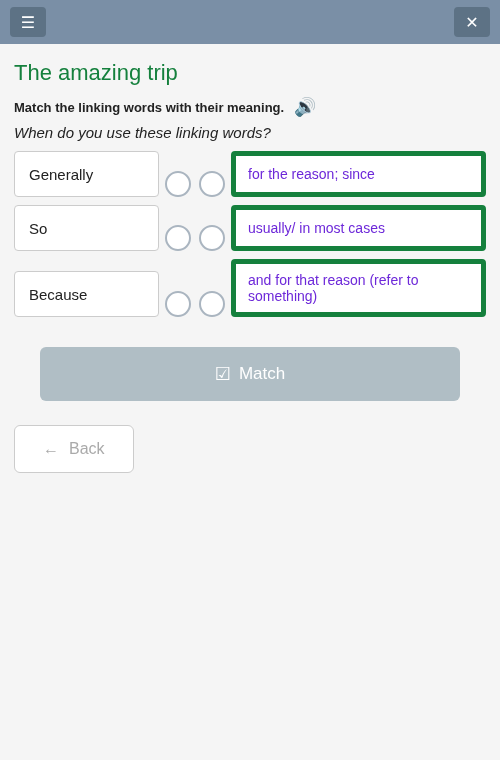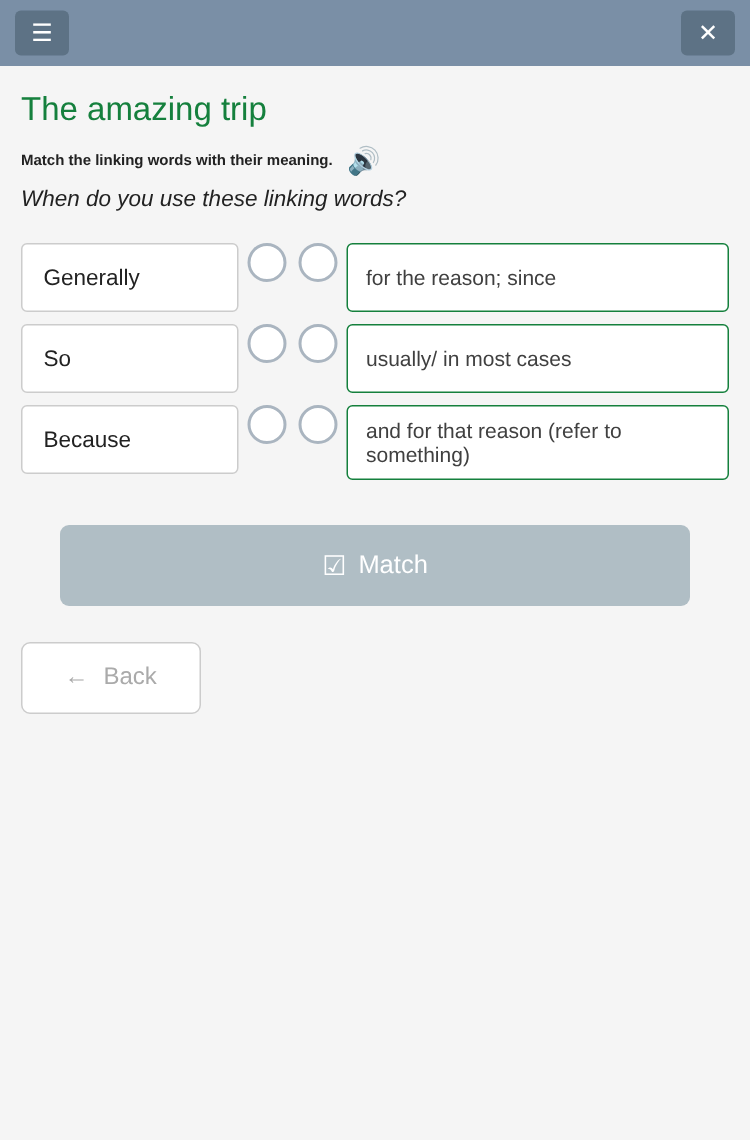--- a/index.html
+++ b/index.html
@@ -53,47 +53,47 @@
 
     .instruction-row {
       display: flex;
       align-items: center;
       gap: 10px;
       margin-bottom: 6px;
     }
 
     .instruction-main {
       font-weight: bold;
-      font-size: 10px;
+      font-size: 13px;
       color: #222;
     }
 
     .speaker-icon {
       color: #7a8fa6;
       font-size: 18px;
       cursor: pointer;
     }
 
     .instruction-sub {
       font-style: italic;
       font-size: 15px;
       color: #222;
-      margin-bottom: 21px;
+      margin-bottom: 10px;
     }
 
     .match-area {
       display: flex;
       flex-direction: column;
       gap: 8px;
       margin-bottom: 30px;
     }
 
     .match-row {
       display: flex;
-      align-items: flex-start;
+      align-items: flex-end;
       gap: 6px;
     }
 
     .word-box {
       background: white;
       border: 1px solid #ccc;
       border-radius: 4px;
       padding: 10px 14px;
       width: 145px;
       min-height: 46px;
@@ -117,26 +117,26 @@
       background: white;
       cursor: pointer;
       display: flex;
       align-items: center;
       justify-content: center;
       flex-shrink: 0;
     }
 
     .meaning-box {
       background: white;
-      border: 1px solid #15803d;
+      border: 5px solid #15803d;
       border-radius: 4px;
       padding: 8px 12px;
       flex: 1;
       font-size: 14px;
-      color: #404040;
+      color: #6d28d9;
       min-height: 46px;
       display: flex;
       align-items: center;
     }
 
     .check-btn {
       background: #b0bec5;
       border: none;
       border-radius: 6px;
       color: white;

